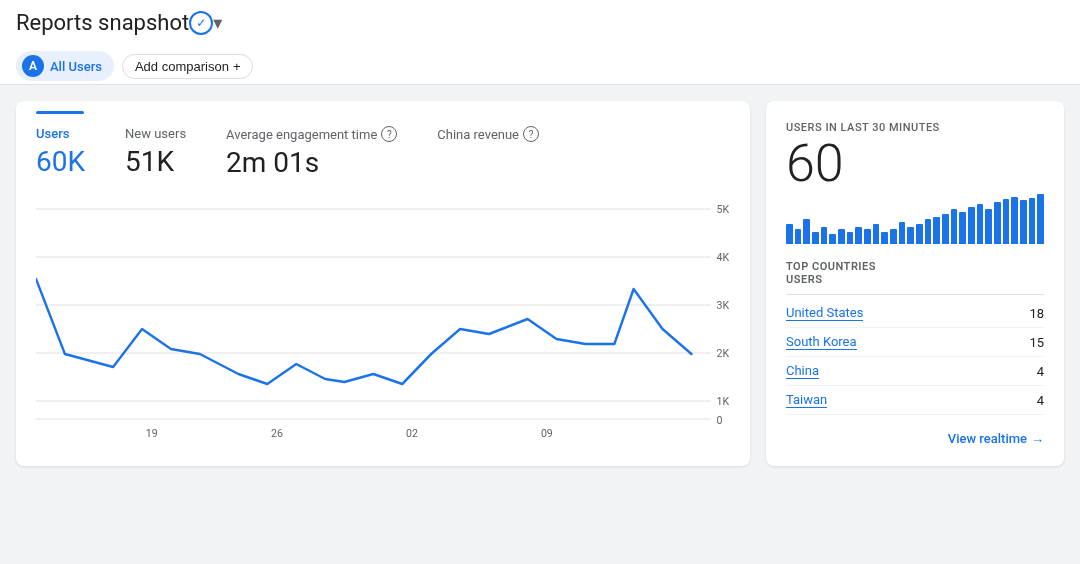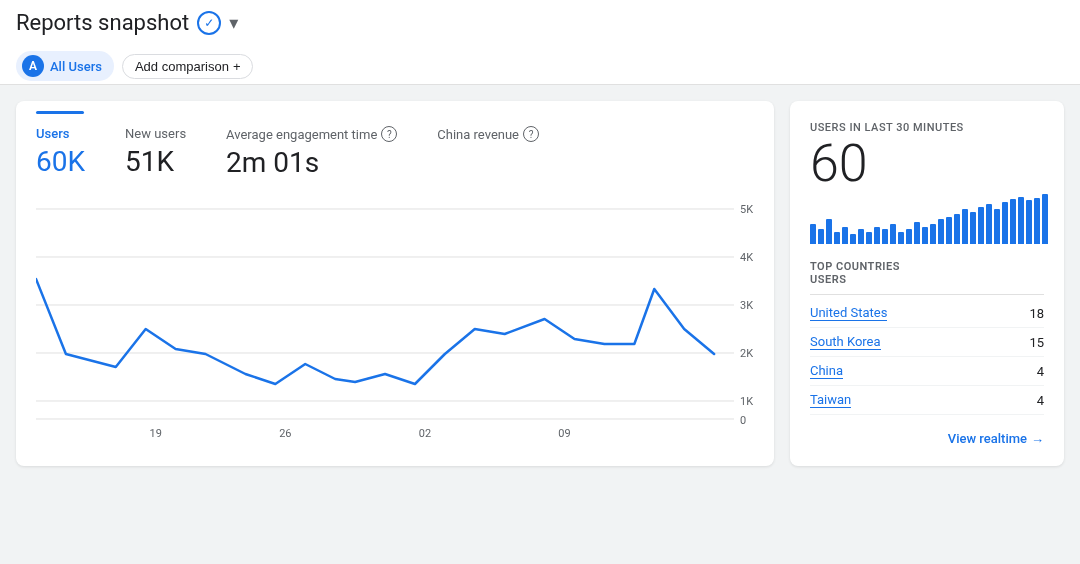--- a/index.html
+++ b/index.html
@@ -12,21 +12,21 @@
       min-height: 564px;
     }
     .header {
       background: #fff;
       padding: 10px 16px 0 16px;
       border-bottom: 1px solid #e0e0e0;
     }
     .title-row {
       display: flex;
       align-items: center;
-      gap: 8px;
+      gap: 0;
       padding-bottom: 8px;
     }
     .title-text {
       font-size: 22px;
       font-weight: 400;
       color: #202124;
     }
     .verified-icon {
       width: 24px;
       height: 24px;
@@ -96,21 +96,21 @@
     .main-card {
       background: #fff;
       border-radius: 8px;
       flex: 1;
       padding: 20px;
       box-shadow: 0 1px 3px rgba(0,0,0,0.1);
     }
     .right-card {
       background: #fff;
       border-radius: 8px;
-      width: 274px;
+      width: 298px;
       padding: 20px;
       box-shadow: 0 1px 3px rgba(0,0,0,0.1);
     }
     .metrics-row {
       display: flex;
       gap: 40px;
       margin-bottom: 20px;
       align-items: flex-start;
     }
     .metric-item {}

